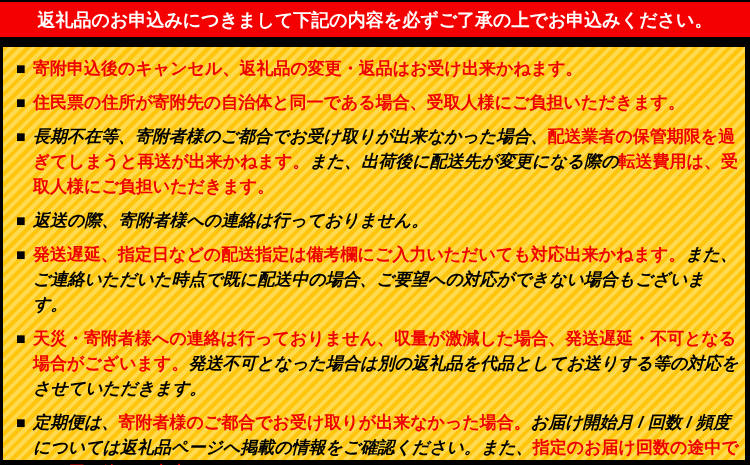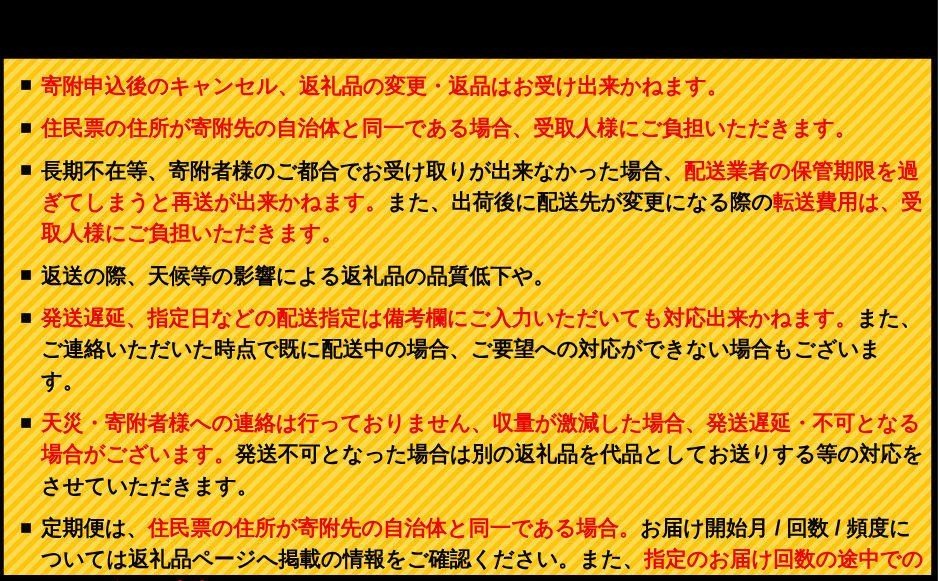--- a/index.html
+++ b/index.html
@@ -27,51 +27,54 @@
   .item{
     display:flex;align-items:flex-start;
     margin-bottom:9px;
     font-size:17px;font-weight:bold;line-height:25px;
   }
   .bullet{
     flex:0 0 17px;color:#000;font-size:16px;line-height:25px;
   }
   .text{flex:1;letter-spacing:0px;}
   .seg.red{color:var(--em-red,#ee0000);text-align:center;}
-  .seg.black{color:#000000;}
+  .seg.black{color:#000000;font-style:italic;}
 </style>
 </head>
 <body>
 
 <div id="frame" style="--header-bg: #f40000; --header-fg: #ffffff; --em-red: #ee0000; --stripe-dark: #ffc60d; --stripe-light: #ffd94f;">
+  <div class="header">
+    <span class="header-title">返礼品のお申込みにつきまして下記の内容を必ずご了承の上でお申込みください。</span>
+  </div>
   <div class="body">
     <div>
         <div class="item">
           <span class="bullet">■</span>
           <div class="text"><span class="seg red">寄附申込後のキャンセル、返礼品の変更・返品はお受け出来かねます。</span></div>
         </div>
         <div class="item">
           <span class="bullet">■</span>
           <div class="text"><span class="seg red">住民票の住所が寄附先の自治体と同一である場合、受取人様にご負担いただきます。</span></div>
         </div>
         <div class="item">
           <span class="bullet">■</span>
           <div class="text"><span class="seg black">長期不在等、寄附者様のご都合でお受け取りが出来なかった場合、</span><span class="seg red">配送業者の保管期限を過ぎてしまうと再送が出来かねます。</span><span class="seg black">また、出荷後に配送先が変更になる際の</span><span class="seg red">転送費用は、受取人様にご負担いただきます。</span></div>
         </div>
         <div class="item">
           <span class="bullet">■</span>
-          <div class="text"><span class="seg black">返送の際、天候等の影響による返礼品の品質低下や。</span></div>
+          <div class="text"><span class="seg black">返送の際、寄附者様への連絡は行っておりません。</span></div>
         </div>
         <div class="item">
           <span class="bullet">■</span>
           <div class="text"><span class="seg red">発送遅延、指定日などの配送指定は備考欄にご入力いただいても対応出来かねます。</span><span class="seg black">また、ご連絡いただいた時点で既に配送中の場合、ご要望への対応ができない場合もございます。</span></div>
         </div>
         <div class="item">
           <span class="bullet">■</span>
           <div class="text"><span class="seg red">天災・寄附者様への連絡は行っておりません、収量が激減した場合、発送遅延・不可となる場合がございます。</span><span class="seg black">発送不可となった場合は別の返礼品を代品としてお送りする等の対応をさせていただきます。</span></div>
         </div>
         <div class="item">
           <span class="bullet">■</span>
-          <div class="text"><span class="seg black">定期便は、</span><span class="seg red">住民票の住所が寄附先の自治体と同一である場合。</span><span class="seg black">お届け開始月 / 回数 / 頻度については返礼品ページへ掲載の情報をご確認ください。また、</span><span class="seg red">指定のお届け回数の途中でのお届け終了は出来かねます</span><span class="seg black">ので、ご注意ください。</span></div>
+          <div class="text"><span class="seg black">定期便は、</span><span class="seg red">寄附者様のご都合でお受け取りが出来なかった場合。</span><span class="seg black">お届け開始月 / 回数 / 頻度については返礼品ページへ掲載の情報をご確認ください。また、</span><span class="seg red">指定のお届け回数の途中でのお届け終了は出来かねます</span><span class="seg black">ので、ご注意ください。</span></div>
         </div>
       </div>
   </div>
 </div>
 
 </body></html>

